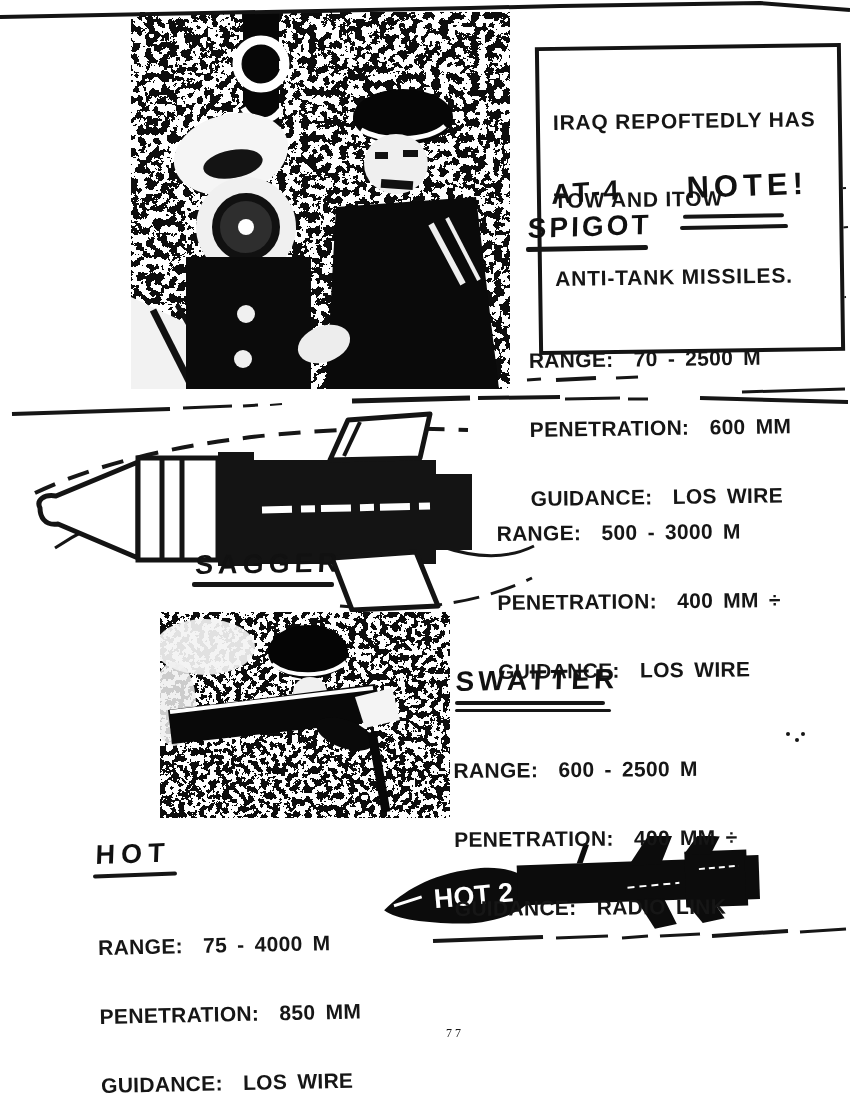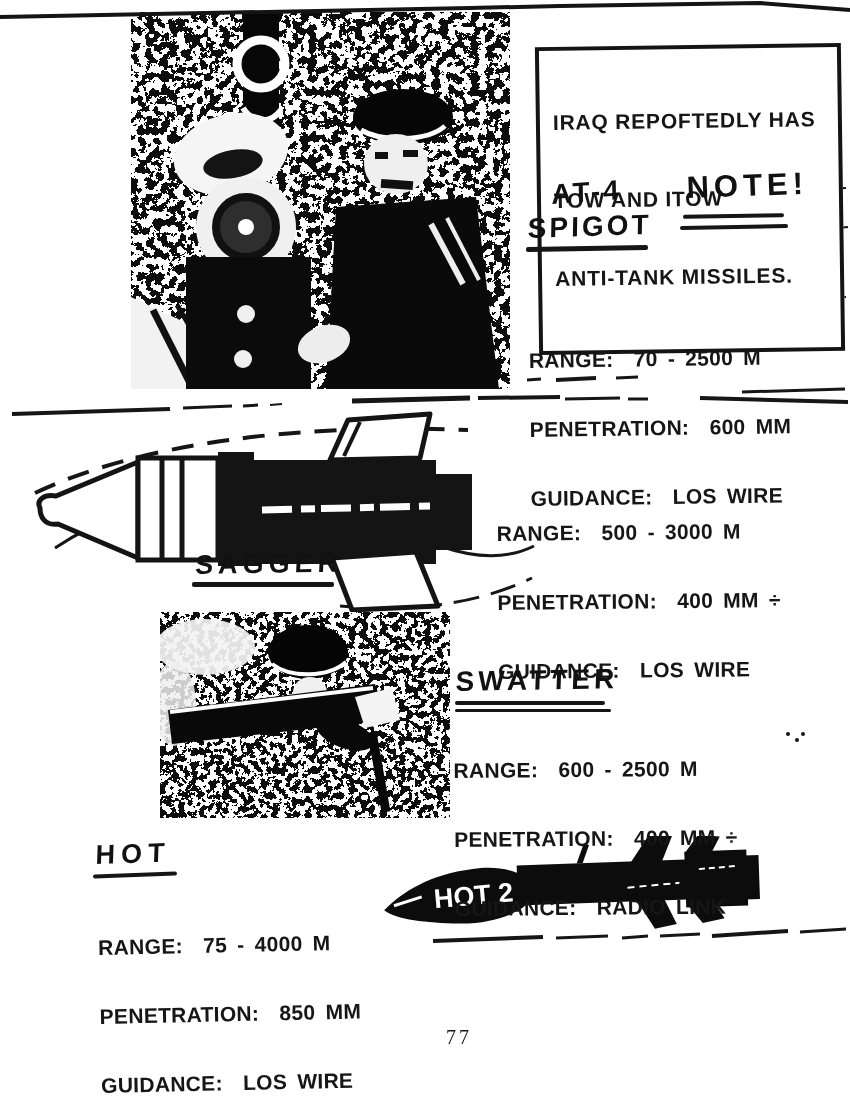--- a/index.html
+++ b/index.html
@@ -217,15 +217,15 @@
   <div class="bar" style="left:93px;top:873px;width:84px;height:4px;transform:rotate(-2deg);"></div>
 
   <div class="spec" style="left:97px;top:890px;transform:rotate(-1.2deg);">
     <div>RANGE:  75 - 4000 M</div>
     <div>PENETRATION:  850 MM</div>
     <div>GUIDANCE:  LOS WIRE</div>
     
     
   </div>
 
-  <div class="abs" style="left:446px;top:1026px;font-size:20px;letter-spacing:3px;font-family:'Liberation Serif',serif;">77</div>
+  <div class="abs" style="left:446px;top:1026px;font-size:12px;letter-spacing:3px;font-family:'Liberation Serif',serif;">77</div>
 
 </div>
 
 </body></html>

